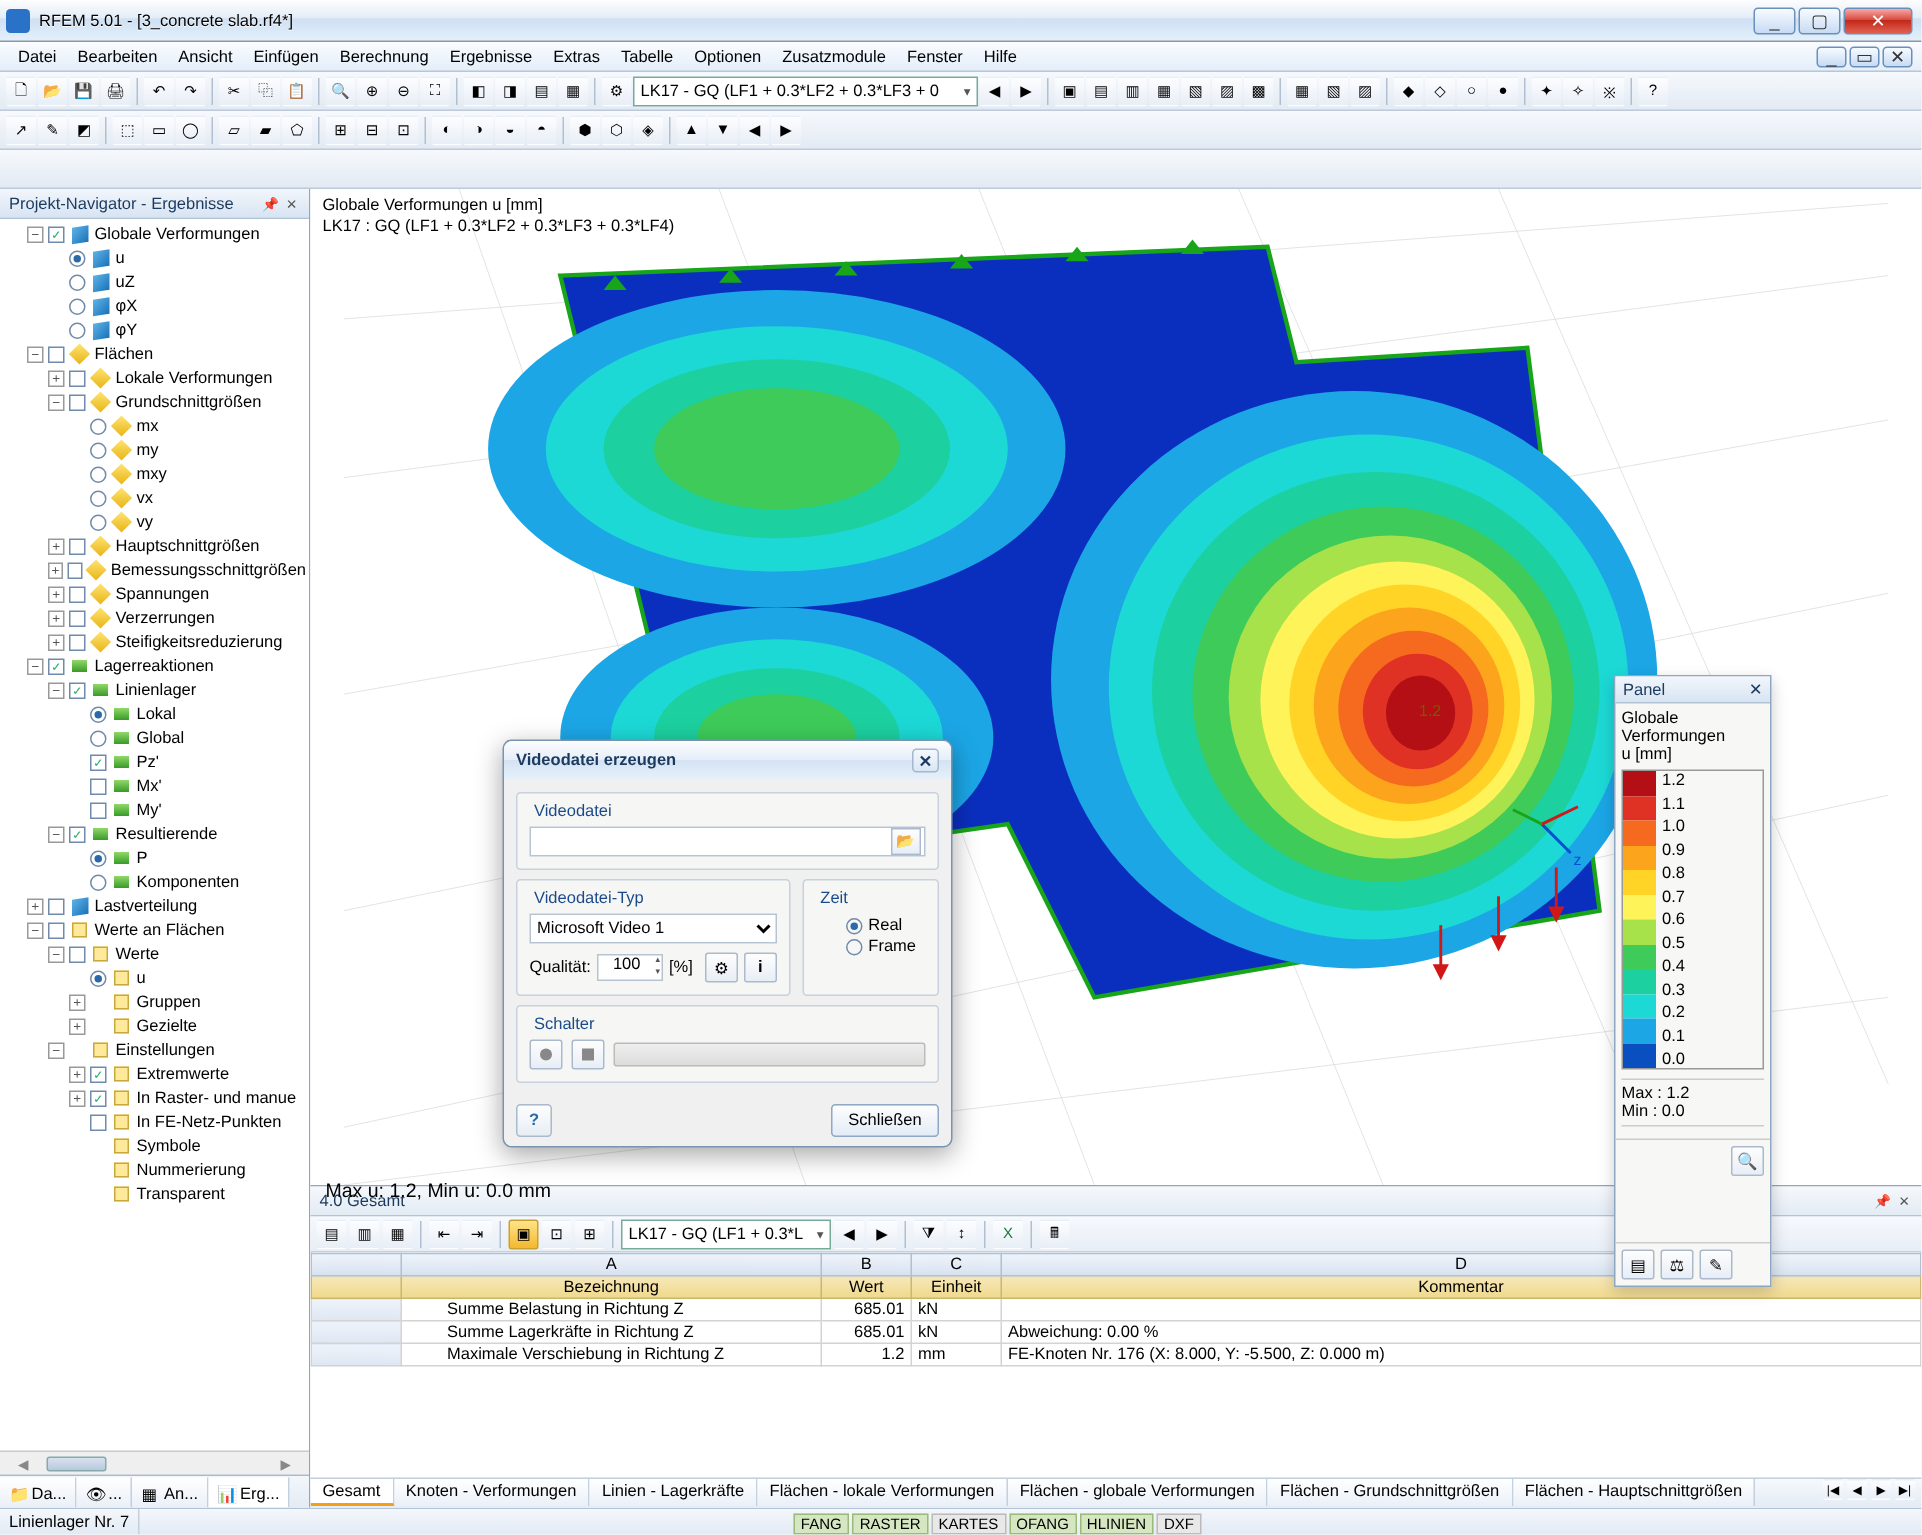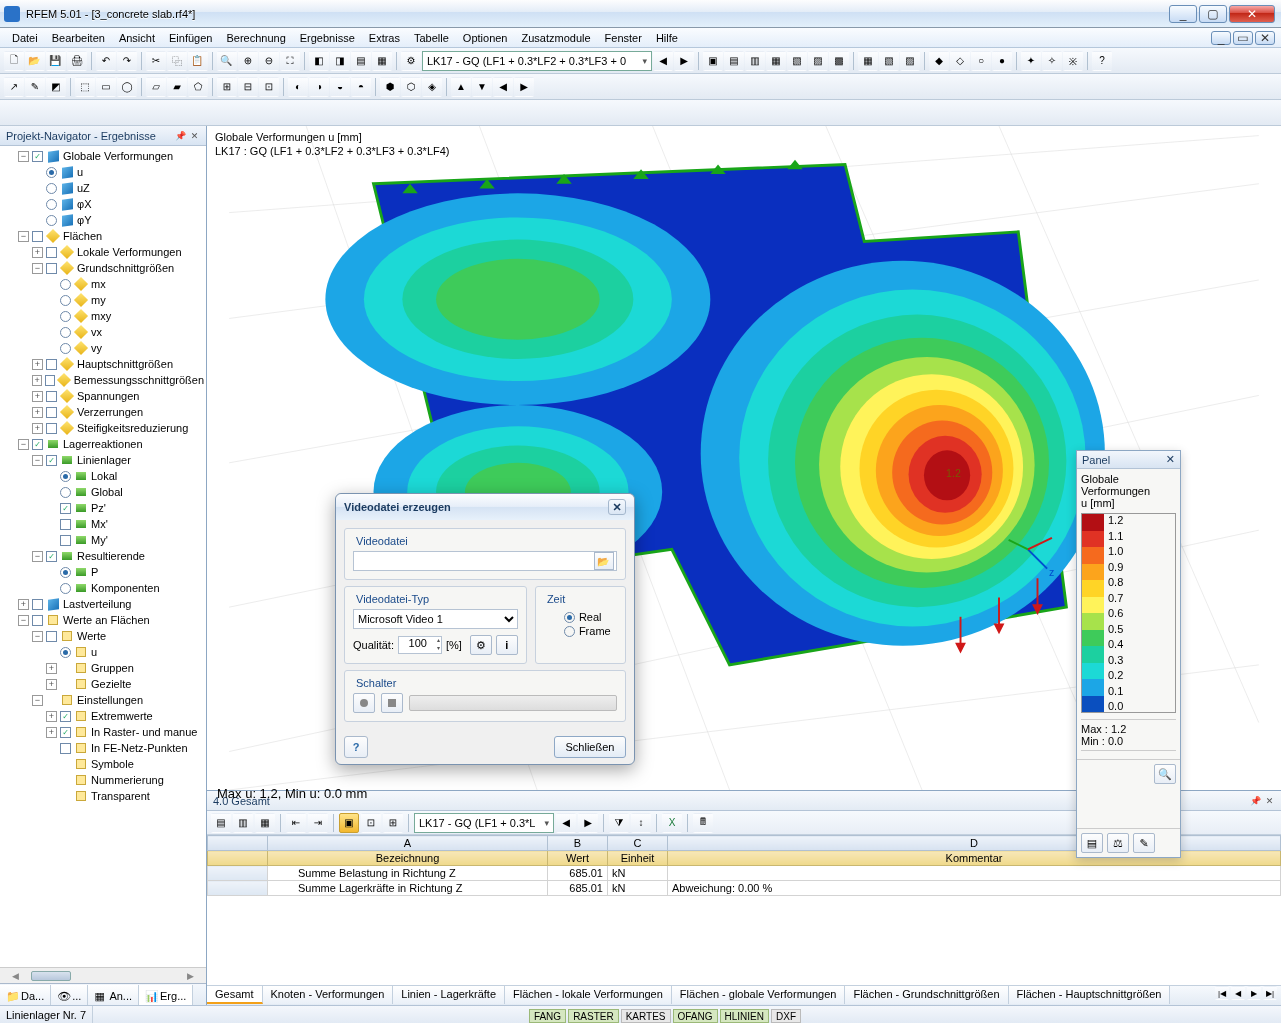--- a/index.html
+++ b/index.html
@@ -749,20 +749,27 @@
                 <td>kN</td>
                 <td></td>
               </tr>
               <tr>
                 <td class="rowhead"></td>
                 <td style="padding-left:30px;">Summe Lagerkräfte in Richtung Z</td>
                 <td style="text-align:right;">685.01</td>
                 <td>kN</td>
                 <td>Abweichung:   0.00 %</td>
               </tr>
+              <tr>
+                <td class="rowhead"></td>
+                <td style="padding-left:30px;">Maximale Verschiebung in Richtung Z</td>
+                <td style="text-align:right;">1.2</td>
+                <td>mm</td>
+                <td>FE-Knoten Nr. 176  (X: 8.000,  Y: -5.500,  Z: 0.000 m)</td>
+              </tr>
             </tbody>
         </table>
       </div>
       <div class="bp-bottomtabs">
         <div class="bptab active">Gesamt</div>
         <div class="bptab">Knoten - Verformungen</div>
         <div class="bptab">Linien - Lagerkräfte</div>
         <div class="bptab">Flächen - lokale Verformungen</div>
         <div class="bptab">Flächen - globale Verformungen</div>
         <div class="bptab">Flächen - Grundschnittgrößen</div>

